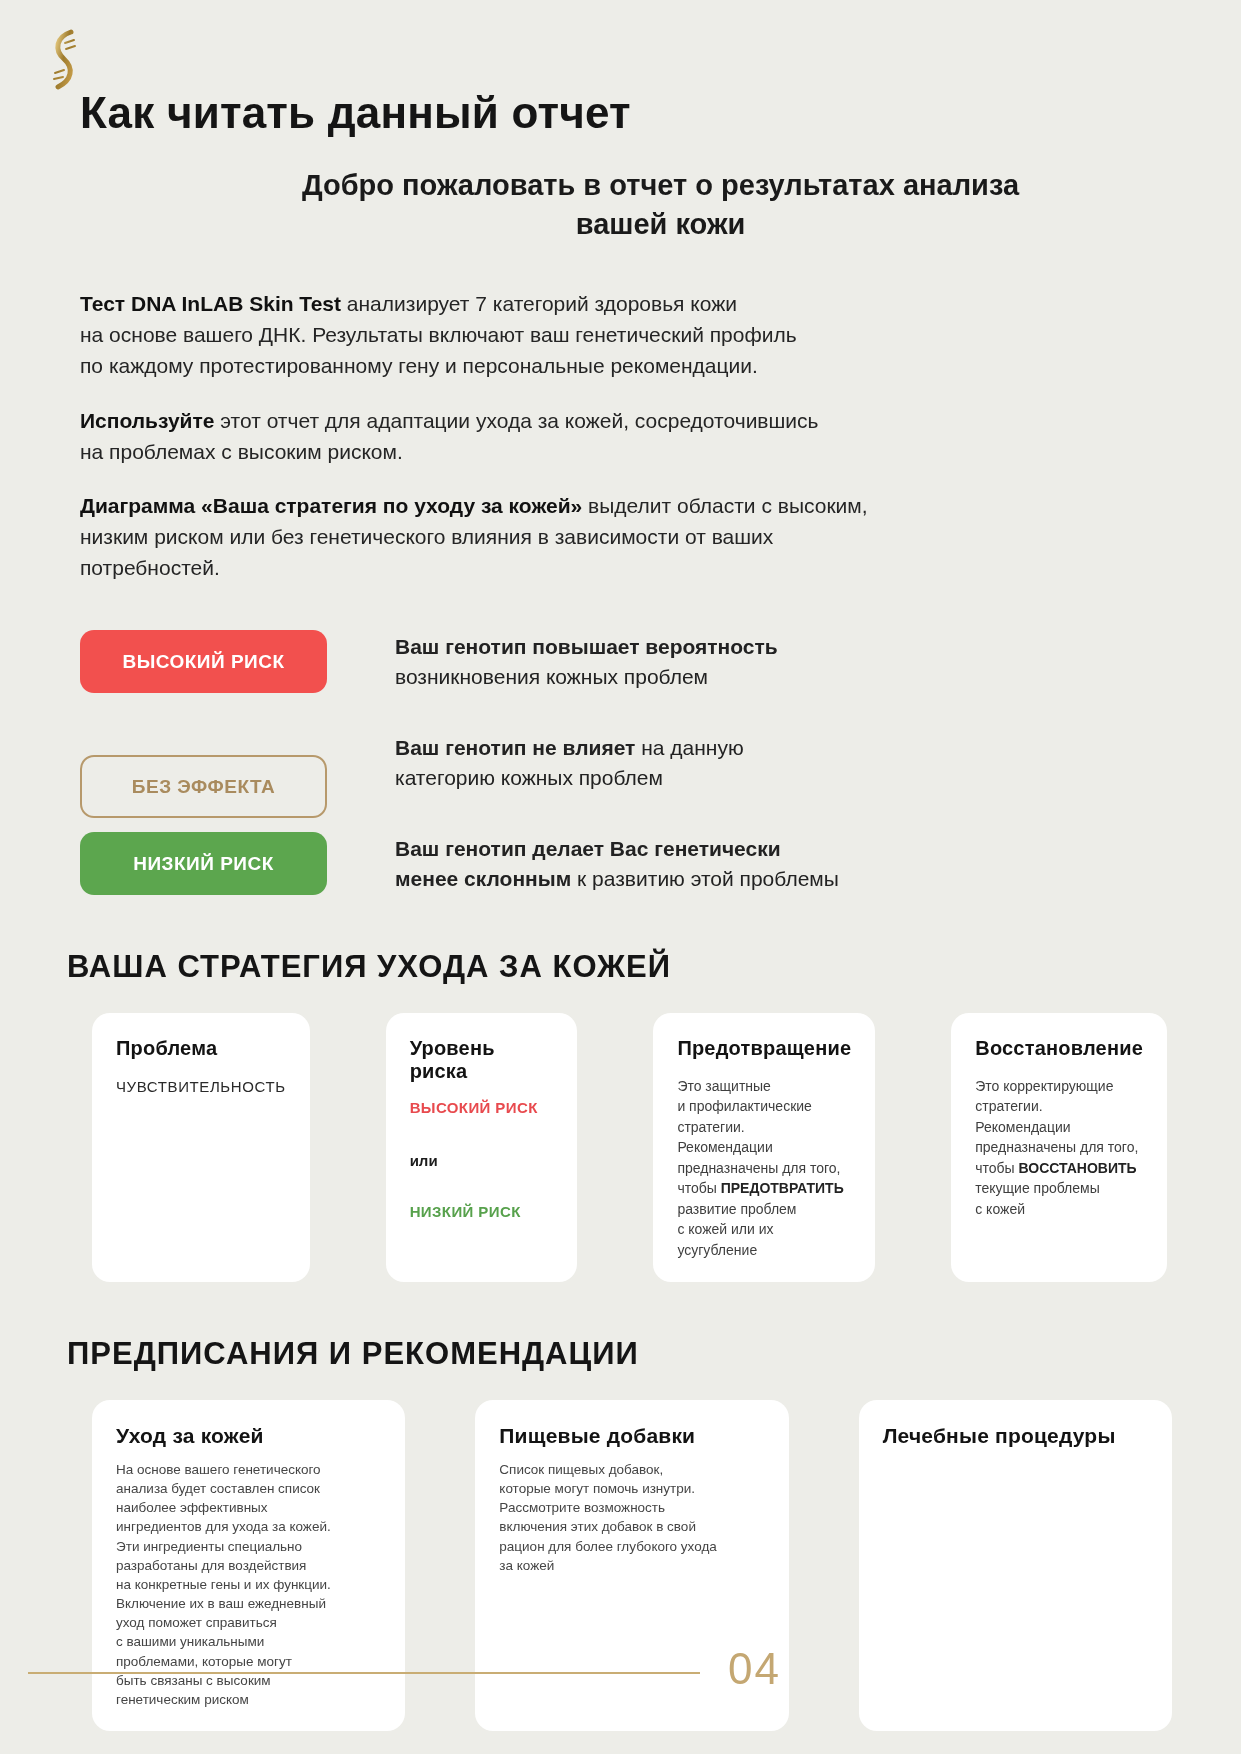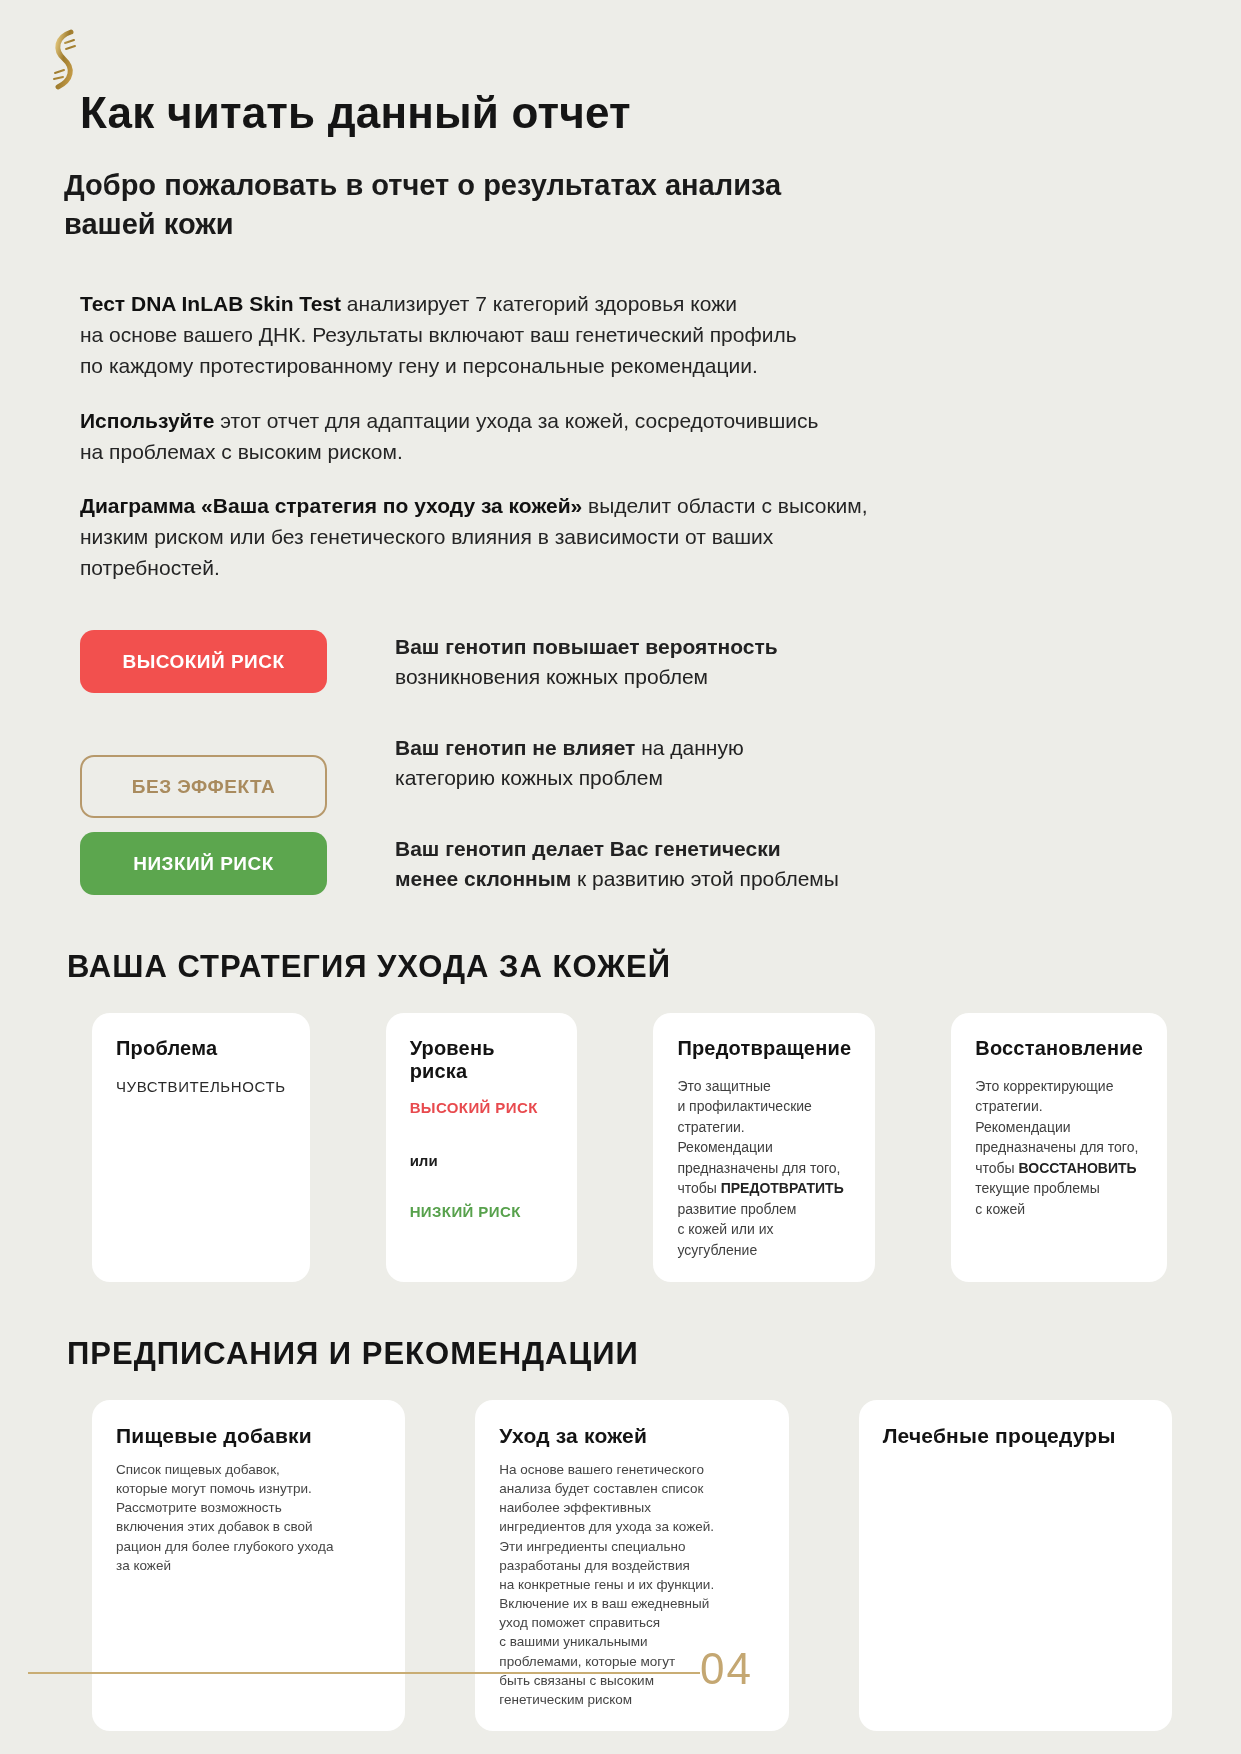--- a/index.html
+++ b/index.html
@@ -15,23 +15,23 @@
   .logo { position:absolute; top:28px; left:44px; width:40px; height:64px; }
 
   .content { padding:88px 0 0 52px; }
 
   .title {
     margin:0 0 0 28px;
     font-size:44px; font-weight:700; letter-spacing:0.2px;
     color:#151515;
   }
   .subtitle {
-    margin:28px 0 0 12px;
+    margin:28px 0 0 28px;
     font-size:29px; font-weight:700; line-height:1.33;
-    white-space:pre-line; color:#1a1a1a;
+    white-space:pre-line; color:#1a1a1a;text-align:center;
   }
   .para {
     margin:24px 0 0 28px;
     font-size:21px; line-height:1.47;
     white-space:pre-line; color:#252525;
     max-width:1050px;
   }
   .para.first { margin-top:46px; }
   .para b { color:#111; }
 
@@ -86,21 +86,21 @@
   .risk-low-text { font-size:15px; font-weight:700; letter-spacing:0.4px; margin-top:34px; color:#57A14C; }
 
   .presc-grid .card-title { font-size:21px; margin-bottom:12px; }
   .presc-grid .card-body { font-size:13.5px; line-height:1.42; color:#454545; }
 
   .footer-line {
     position:absolute; left:28px; top:1672px;
     width:672px; height:2px; background:#C9AD74;
   }
   .page-number {
-    position:absolute; left:700px; top:1644px;
+    position:absolute; left:728px; top:1644px;
     font-size:44px; letter-spacing:2px; color:#C4A772;
     font-weight:400;
   }
 </style>
 </head>
 <body>
 
 <div class="page">
 
   <svg class="logo" viewBox="0 0 40 64" aria-hidden="true">
@@ -193,49 +193,49 @@
 чтобы </span><b>ВОССТАНОВИТЬ</b><span>
 текущие проблемы
 с кожей</span></div>
       </div>
 
     </div>
 
     <h3 class="section-heading">ПРЕДПИСАНИЯ И РЕКОМЕНДАЦИИ</h3>
 
     <div class="presc-grid">
-
-      <div class="card">
-        <h4 class="card-title">Пищевые добавки</h4>
-        <div class="card-body">Список пищевых добавок,
-которые могут помочь изнутри.
-Рассмотрите возможность
-включения этих добавок в свой
-рацион для более глубокого ухода
-за кожей</div>
-      </div>
 
       <div class="card">
         <h4 class="card-title">Уход за кожей</h4>
         <div class="card-body">На основе вашего генетического
 анализа будет составлен список
 наиболее эффективных
 ингредиентов для ухода за кожей.
 Эти ингредиенты специально
 разработаны для воздействия
 на конкретные гены и их функции.
 Включение их в ваш ежедневный
 уход поможет справиться
 с вашими уникальными
 проблемами, которые могут
 быть связаны с высоким
 генетическим риском</div>
       </div>
 
       <div class="card">
+        <h4 class="card-title">Пищевые добавки</h4>
+        <div class="card-body">Список пищевых добавок,
+которые могут помочь изнутри.
+Рассмотрите возможность
+включения этих добавок в свой
+рацион для более глубокого ухода
+за кожей</div>
+      </div>
+
+      <div class="card">
         <h4 class="card-title">Лечебные процедуры</h4>
       </div>
 
     </div>
 
   </div>
 
   <div class="footer-line"></div>
   <div class="page-number">04</div>
 

